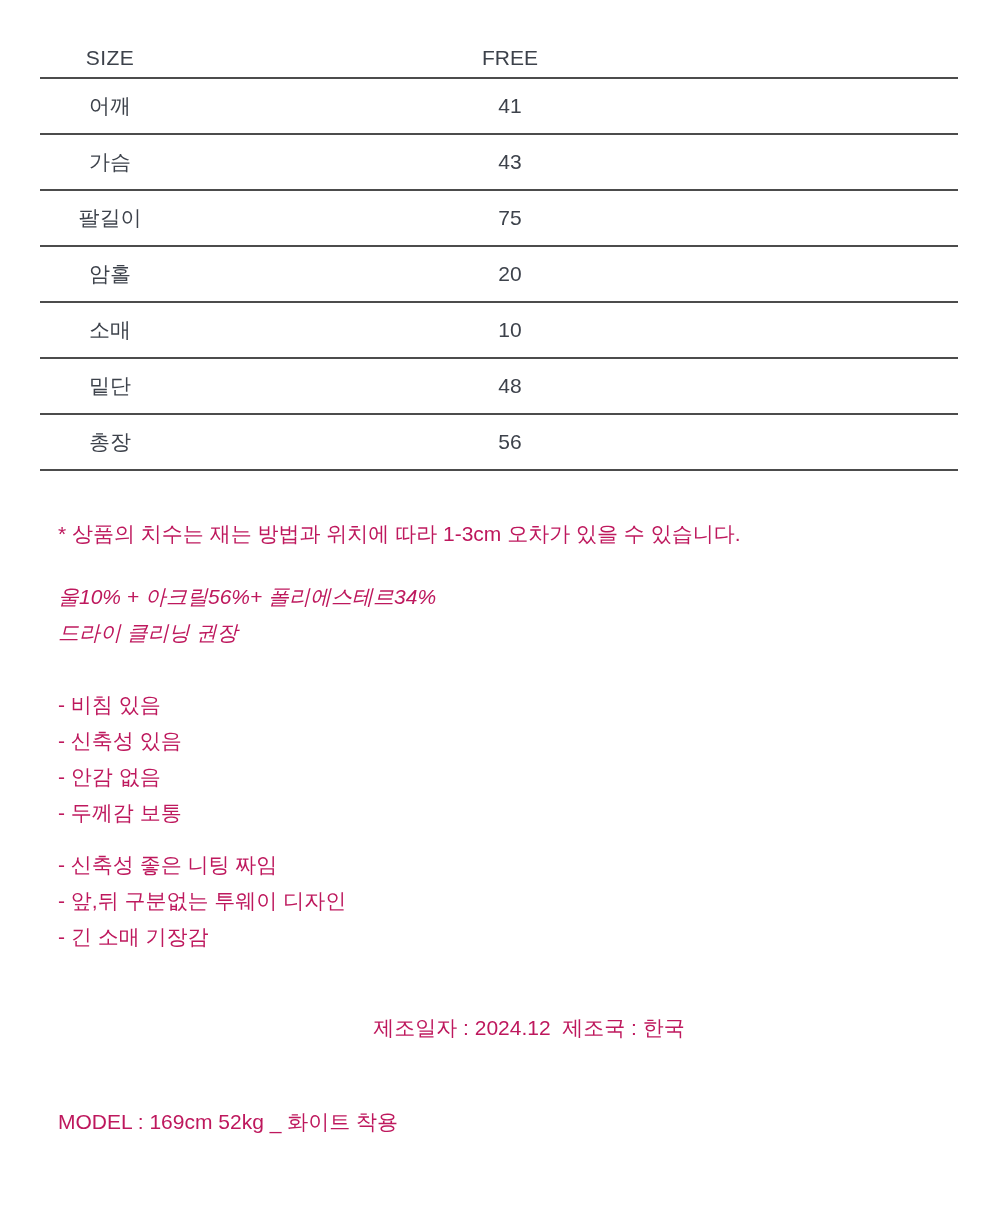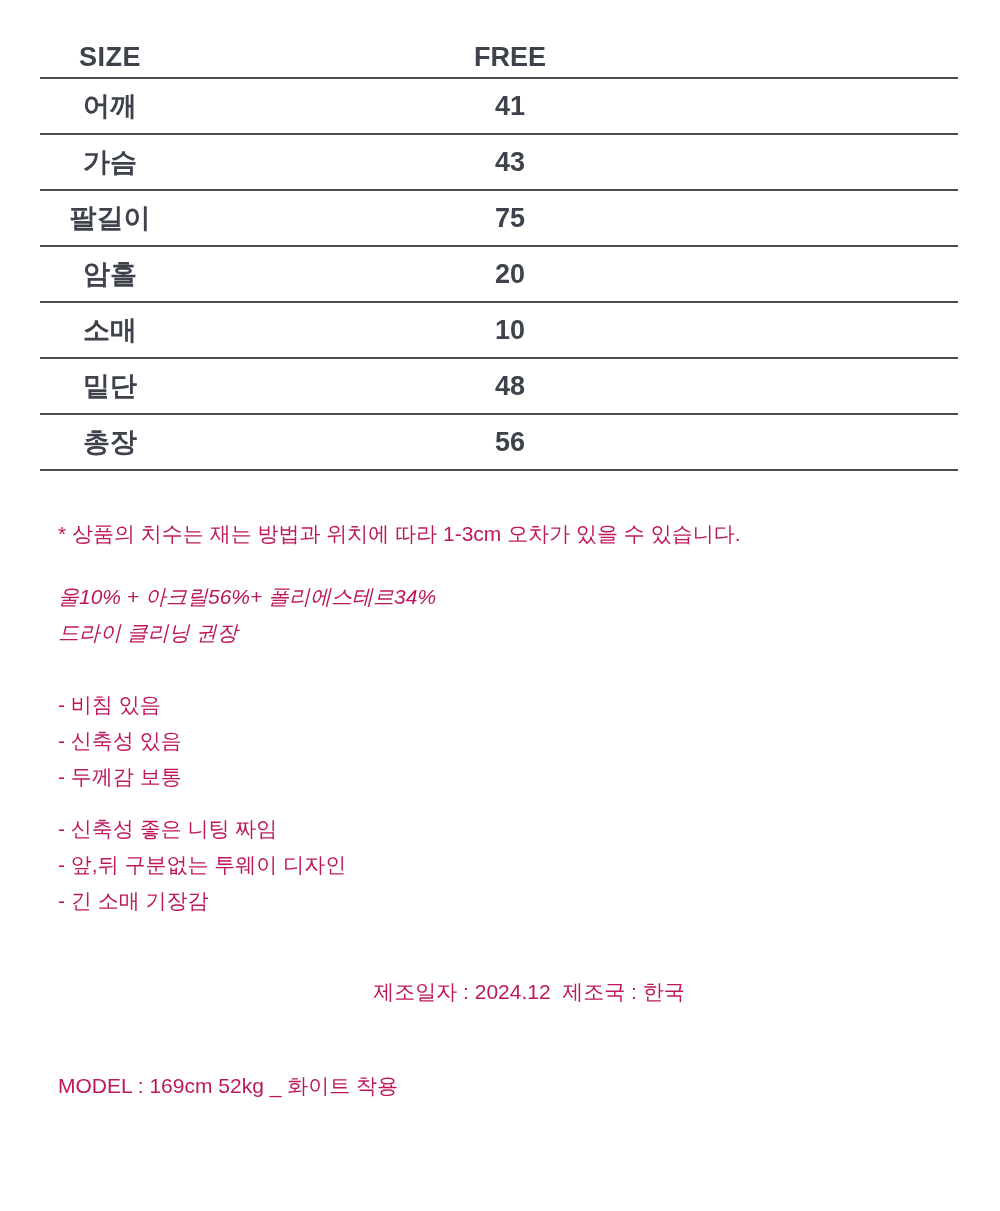--- a/index.html
+++ b/index.html
@@ -17,22 +17,22 @@
   table.size-table {
     border-collapse: collapse;
     width: 918px;
     margin: 38px 0 0 40px;
     table-layout: fixed;
   }
   table.size-table col.c-label { width: 140px; }
   table.size-table col.c-value { width: 660px; }
   table.size-table col.c-spare { width: 118px; }
   table.size-table th, table.size-table td {
-    font-weight: bold;
-    font-size: 27px;
+    font-weight: normal;
+    font-size: 21px;
     text-align: center;
     vertical-align: middle;
     border-bottom: 2px solid #4c4c4c;
     padding: 0;
     color: #3d424b;
   }
   table.size-table thead tr { height: 40px; }
   table.size-table tbody tr { height: 56px; }
   table.size-table th.col-size { letter-spacing: 0.5px; }
   
@@ -107,20 +107,21 @@
     <div class="disclaimer line">* 상품의 치수는 재는 방법과 위치에 따라 1-3cm 오차가 있을 수 있습니다.</div>
 
     <div class="fabric">
       <div class="line">울10% + 아크릴56%+ 폴리에스테르34%</div>
       <div class="line">드라이 클리닝 권장</div>
     </div>
 
     <div class="properties">
       <div class="line">- 비침 있음</div>
       <div class="line">- 신축성 있음</div>
+      <div class="line">- 안감 없음</div>
       <div class="line">- 두께감 보통</div>
     </div>
 
     <div class="features">
       <div class="line">- 신축성 좋은 니팅 짜임</div>
       <div class="line">- 앞,뒤 구분없는 투웨이 디자인</div>
       <div class="line">- 긴 소매 기장감</div>
     </div>
 
     <div class="manufacture line">제조일자 : 2024.12  제조국 : 한국</div>

